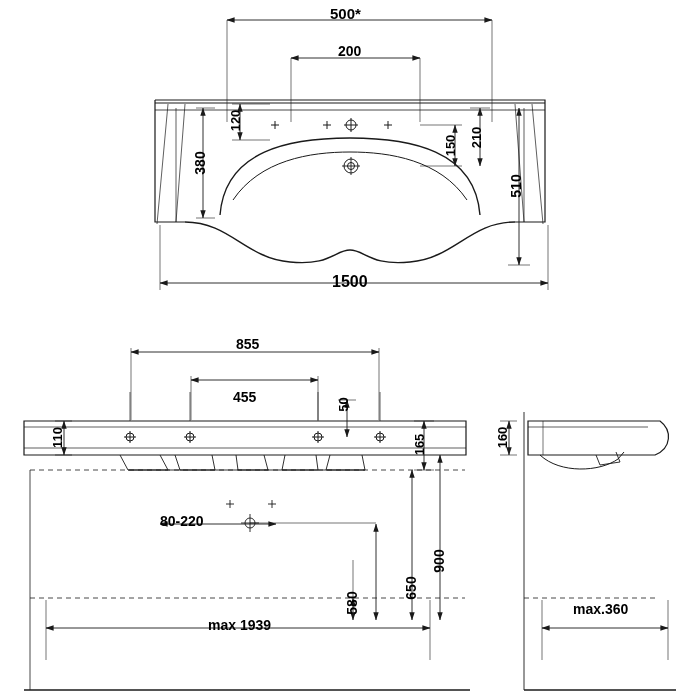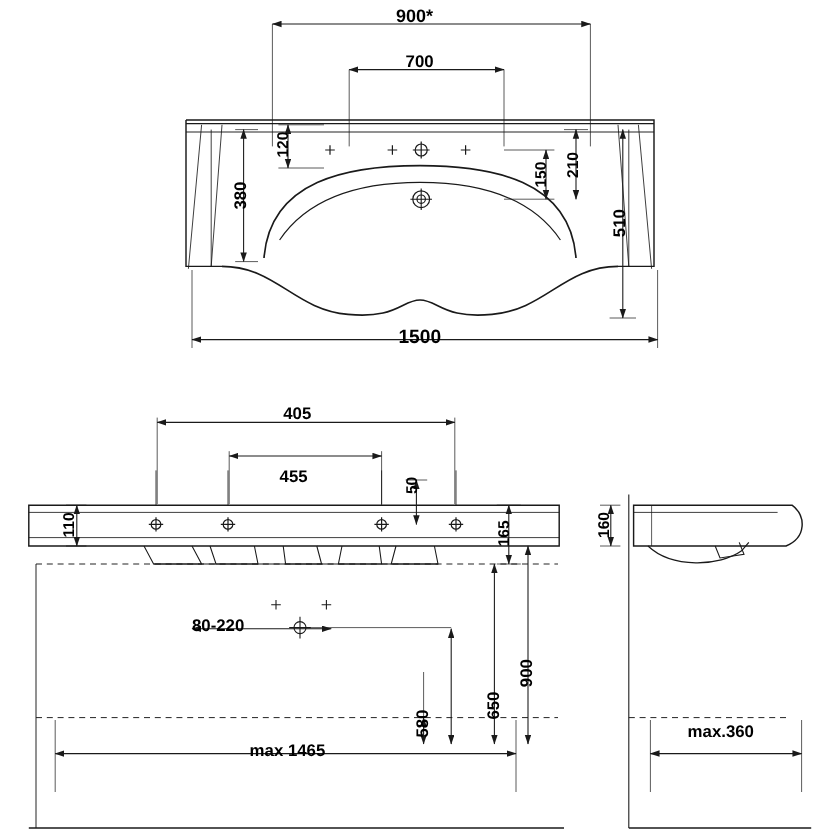--- a/index.html
+++ b/index.html
@@ -170,34 +170,34 @@
   <g stroke="#1a1a1a" fill="none" stroke-width="0.9">
     <path d="M509,421 L509,455" marker-start="url(#ahs)" marker-end="url(#ah)"></path>
     <path d="M500,421 L517,421" stroke-width="0.6"></path>
     <path d="M500,455 L517,455" stroke-width="0.6"></path>
     <path d="M542,628 L668,628" marker-start="url(#ahs)" marker-end="url(#ah)"></path>
     <path d="M542,600 L542,660" stroke-width="0.6"></path>
     <path d="M668,600 L668,660" stroke-width="0.6"></path>
   </g>
 </svg>
 
-<div class="lbl" style="left:330px;top:5px;font-size:15px;">900*</div>
-<div class="lbl" style="left:338px;top:43px;font-size:14px;">700</div>
+<div class="lbl" style="left:330px;top:5px;font-size:15px;">500*</div>
+<div class="lbl" style="left:338px;top:43px;font-size:14px;">200</div>
 <div class="lbl" style="left:332px;top:273px;font-size:16px;text-align:right;">1500</div>
 <div class="lbl v" style="left:225px;top:113px;font-size:13px;transform:rotate(-90deg);">120</div>
 <div class="lbl v" style="left:188px;top:155px;font-size:14px;transform:rotate(-90deg);">380</div>
 <div class="lbl v" style="left:440px;top:138px;font-size:13px;transform:rotate(-90deg);">150</div>
 <div class="lbl v" style="left:466px;top:130px;font-size:13px;transform:rotate(-90deg);">210</div>
 <div class="lbl v" style="left:504px;top:178px;font-size:14px;transform:rotate(-90deg);">510</div>
 
-<div class="lbl" style="left:236px;top:336px;font-size:14px;">405</div>
+<div class="lbl" style="left:236px;top:336px;font-size:14px;">855</div>
 <div class="lbl" style="left:233px;top:365px;font-size:14px;margin-top:24px;">455</div>
 <div class="lbl v" style="left:336px;top:397px;font-size:13px;transform:rotate(-90deg);">50</div>
 <div class="lbl v" style="left:47px;top:430px;font-size:13px;transform:rotate(-90deg);">110</div>
 <div class="lbl v" style="left:409px;top:437px;font-size:13px;transform:rotate(-90deg);">165</div>
 <div class="lbl" style="left:160px;top:513px;font-size:14px;">80-220</div>
 <div class="lbl v" style="left:427px;top:553px;font-size:14px;transform:rotate(-90deg);">900</div>
 <div class="lbl v" style="left:399px;top:580px;font-size:14px;transform:rotate(-90deg);">650</div>
 <div class="lbl v" style="left:340px;top:595px;font-size:14px;transform:rotate(-90deg);">580</div>
-<div class="lbl" style="left:208px;top:617px;font-size:14px;">max 1465</div>
+<div class="lbl" style="left:208px;top:617px;font-size:14px;">max 1939</div>
 
 <div class="lbl v" style="left:492px;top:430px;font-size:13px;transform:rotate(-90deg);">160</div>
 <div class="lbl" style="left:573px;top:601px;font-size:14px;text-align:right;">max.360</div>
 
 </body></html>

